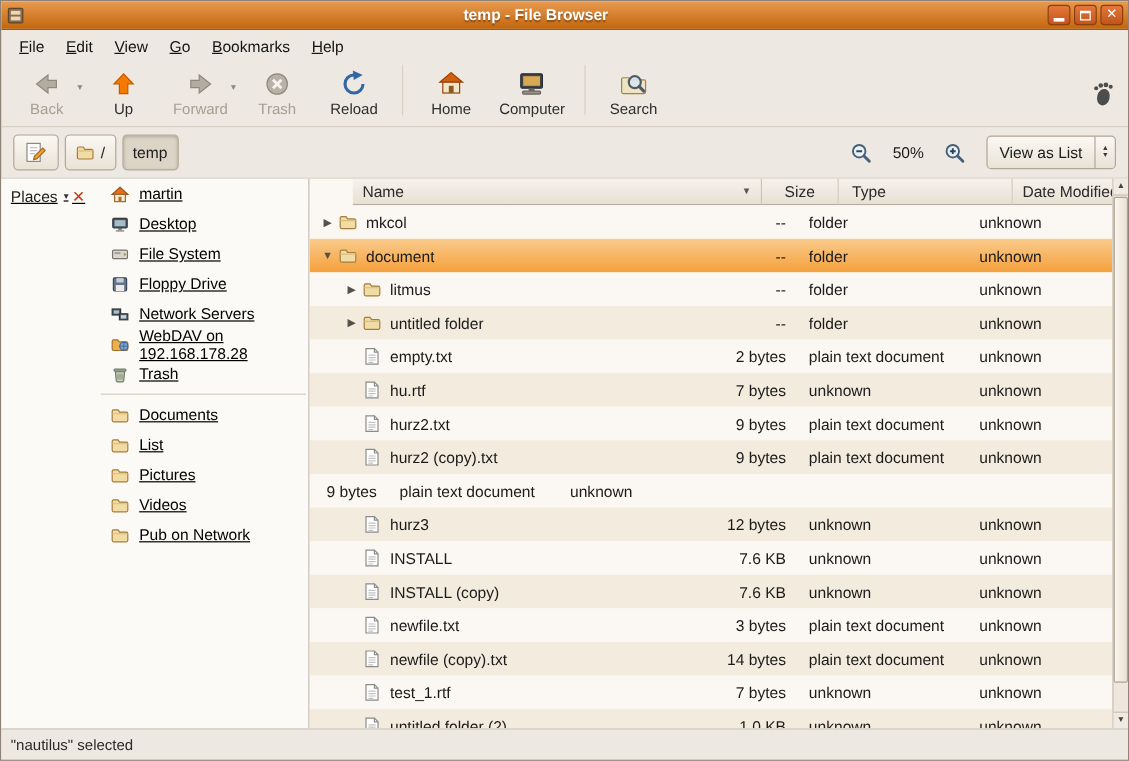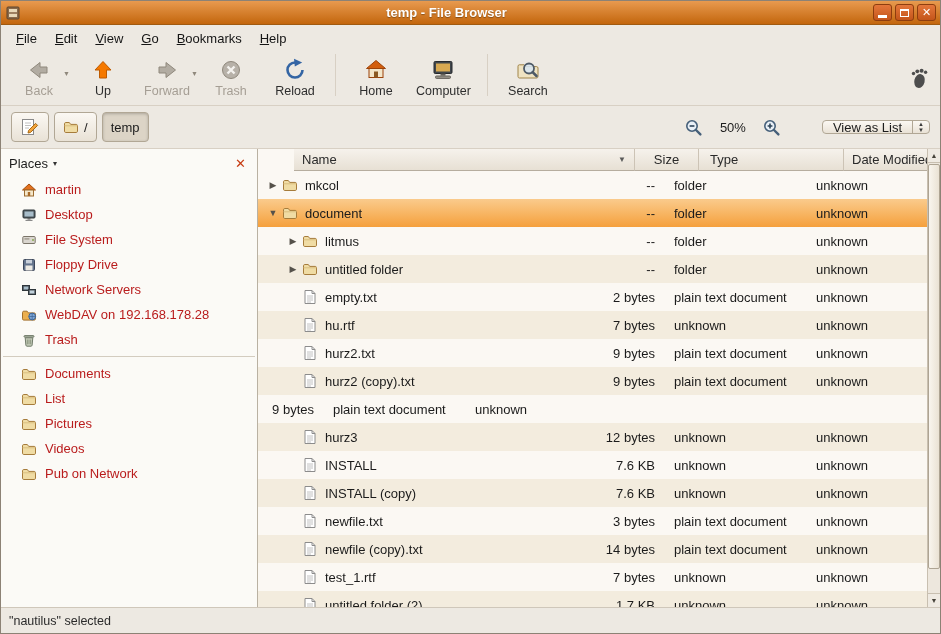--- a/index.html
+++ b/index.html
@@ -57,35 +57,35 @@
   .lb-btn {
     height:30px; border:1px solid #B1A795; border-radius:4px;
     background:linear-gradient(#FBF8F3,#E9E2D6);
     display:flex; align-items:center; gap:5px; padding:0 8px;
     font-size:13px; color:#1c1c1c;
   }
   .lb-btn.pressed { background:#DCD4C6; box-shadow:inset 0 1px 3px rgba(0,0,0,.22); }
   .zoom-area { margin-left:auto; display:flex; align-items:center; gap:9px; }
   .zoom-btn { width:26px; height:26px; display:flex; align-items:center; justify-content:center; }
   .zoom-level { font-size:13px; color:#1c1c1c; margin:0 4px; }
-  .combo { height:14px; margin-left:28px; border:1px solid #B1A795; border-radius:4px;
+  .combo { height:28px; margin-left:4px; border:1px solid #B1A795; border-radius:4px;
     background:linear-gradient(#FBF8F3,#E9E2D6); display:flex; align-items:stretch; }
   .combo .clabel { display:flex; align-items:center; padding:0 10px; font-size:13px; color:#1c1c1c; }
   .combo-arrows { border-left:1px solid #B1A795; display:flex; flex-direction:column;
     align-items:center; justify-content:center; padding:0 5px; font-size:6px; line-height:6px; color:#3a3a3a; }
 
   
   .main { flex:1; display:flex; min-height:0; }
 
-  .sidebar { width:257px; flex:none; background:#FBFAF6; border-right:1px solid #B9B1A2; display:flex; flex-direction:column; overflow:hidden; }
+  .sidebar { width:257px; flex:none; background:#FBFAF6; border-right:1px solid #B9B1A2; display:flex; flex-direction:row; overflow:hidden;text-decoration:underline; }
   .sb-header { height:28px; flex:none; display:flex; align-items:center; padding:0 8px; }
   .sb-title { font-size:13px; color:#1e1e1e; display:flex; align-items:center; gap:5px; }
   .sb-title .caret { font-size:8px; color:#333; }
   .sb-close { margin-left:auto; color:#C63A10; font-weight:bold; font-size:13px; line-height:1; padding:2px 3px; }
-  .sb-item { height:25px; flex:none; display:flex; align-items:center; gap:8px; padding-left:10px; font-size:13px; color:#b91c1c;margin-left:10px; }
+  .sb-item { height:25px; flex:none; display:flex; align-items:center; gap:8px; padding-left:10px; font-size:13px; color:#000000; }
   .sb-item .sicon { width:16px; height:16px; flex:none; display:flex; }
   .sb-sep { height:1px; background:#D3CCBF; margin:4px 2px; flex:none; }
 
   .filearea { flex:1; display:flex; min-width:0; background:#FBF8F3; }
   .listcol { flex:1; display:flex; flex-direction:column; min-width:0; overflow:hidden; }
 
   .list-header { height:22px; flex:none; display:flex;margin-left:36px; }
   .hcell {
     border-right:1px solid #CCC3B5; border-bottom:1px solid #B6AD9E;
     background:linear-gradient(#F6F2EC,#E7E0D4);
@@ -708,21 +708,21 @@
          <span class="expander"></span>
          <span class="ficon">
                   <svg width="16" height="16" viewBox="0 0 16 16">
                     <path d="M3 1.5h7l3 3v10H3z" fill="#fff" stroke="#8C8C8C"></path>
                     <path d="M10 1.5v3h3" fill="none" stroke="#8C8C8C"></path>
                     <path d="M5 7h6M5 9h6M5 11h6M5 13h4" stroke="#C2C2C2"></path>
                   </svg>
                 </span>
          <span class="flabel">untitled folder (2)</span>
        </div>
-       <div class="c-size">1.7 KB</div>
+       <div class="c-size">1.0 KB</div>
        <div class="c-type">unknown</div>
        <div class="c-date">unknown</div>
      </div>
           </div>
       </div>
       <div class="vscroll">
         <div class="sb-btn up">▲</div>
         <div class="sb-track">
           <div class="sb-thumb"></div>
         </div>

